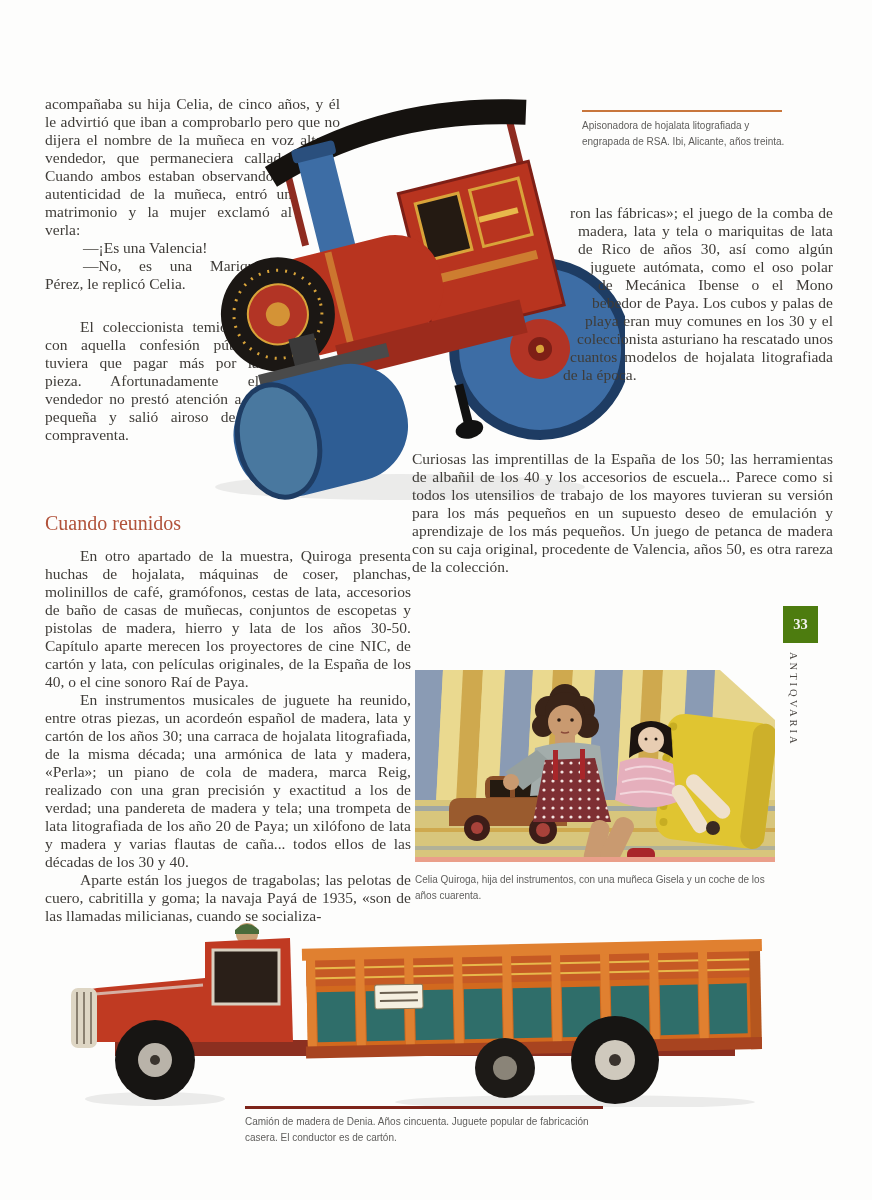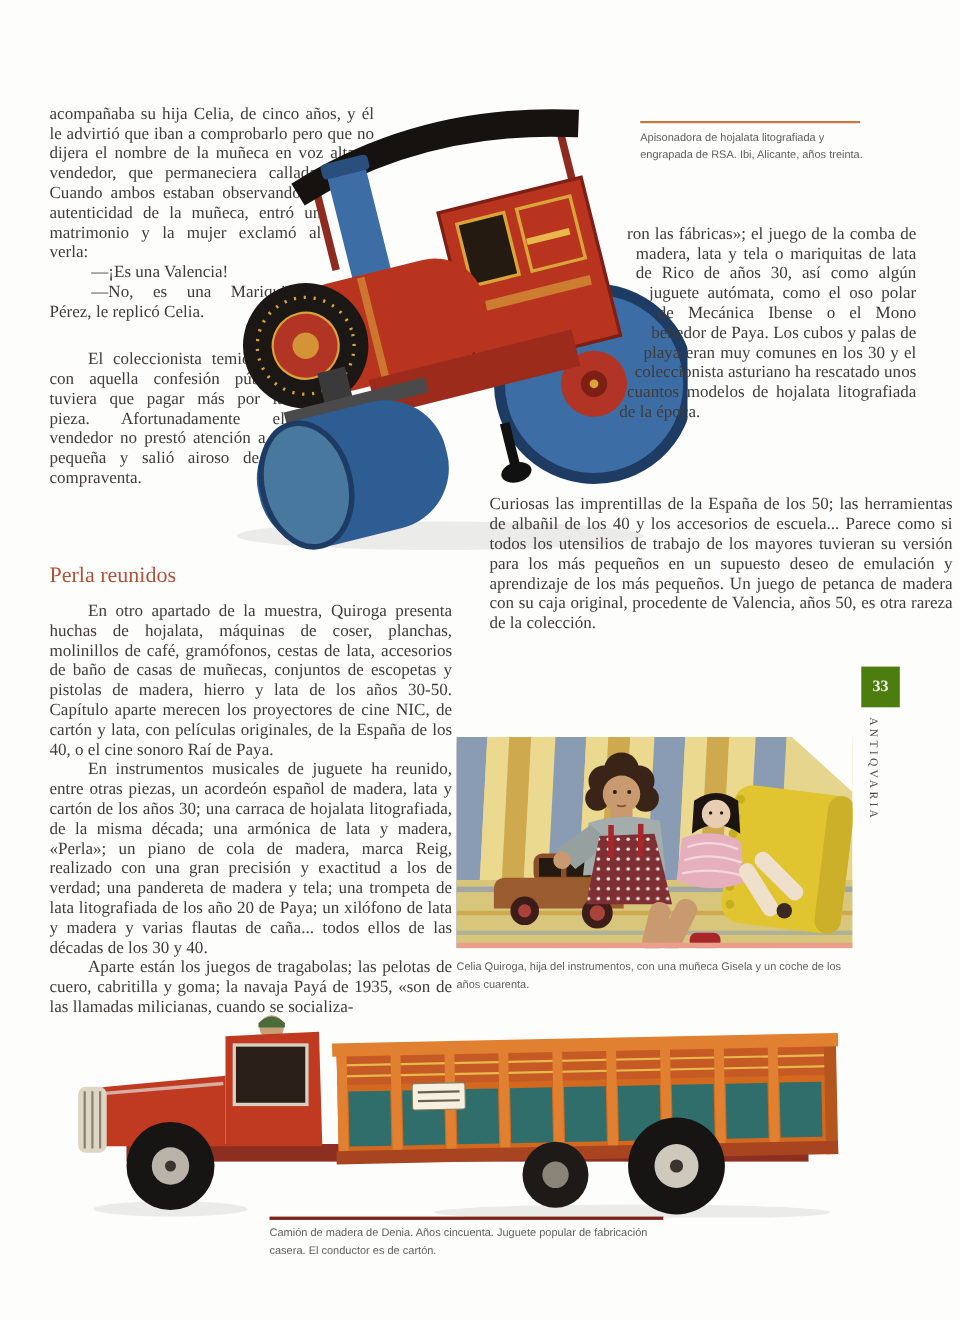--- a/index.html
+++ b/index.html
@@ -111,25 +111,25 @@
     <span class="sp-l" style="width:64px;" aria-hidden="true"></span>
     <span class="sp-l" style="width:56px;" aria-hidden="true"></span>
     <span class="sp-l" style="width:49px;" aria-hidden="true"></span>
     <span class="sp-l" style="width:42px;" aria-hidden="true"></span>
     <span class="sp-l" style="width:31px;" aria-hidden="true"></span>
     <span class="sp-l" style="width:20px;" aria-hidden="true"></span>
     <span class="sp-l" style="width:7px;" aria-hidden="true"></span>
     <p>ron las fábricas»; el juego de la comba de madera, lata y tela o mariquitas de lata de Rico de años 30, así como algún juguete autómata, como el oso polar de Mecánica Ibense o el Mono bebedor de Paya. Los cubos y palas de playa eran muy comunes en los 30 y el coleccionista asturiano ha rescatado unos cuantos modelos de hojalata litografiada de la época.</p>
   </div>
 
-  <div class="abs body-text" style="left:412px;top:450px;width:421px;margin-left:33px;">
+  <div class="abs body-text" style="left:412px;top:450px;width:421px;">
     <p>Curiosas las imprentillas de la España de los 50; las herramientas de albañil de los 40 y los accesorios de escuela... Parece como si todos los utensilios de trabajo de los mayores tuvieran su versión para los más pequeños en un supuesto deseo de emulación y aprendizaje de los más pequeños. Un juego de petanca de madera con su caja original, procedente de Valencia, años 50, es otra rareza de la colección.</p>
   </div>
 
-  <h2 class="abs section-heading" style="left:45px;top:512px;">Perla reunidos</h2>
+  <h2 class="abs section-heading" style="left:45px;top:512px;">Cuando reunidos</h2>
 
   <div class="abs body-text" style="left:45px;top:547px;width:366px;">
     <p class="indent">En otro apartado de la muestra, Quiroga presenta huchas de hojalata, máquinas de coser, planchas, molinillos de café, gramófonos, cestas de lata, accesorios de baño de casas de muñecas, conjuntos de escopetas y pistolas de madera, hierro y lata de los años 30-50. Capítulo aparte merecen los proyectores de cine NIC, de cartón y lata, con películas originales, de la España de los 40, o el cine sonoro Raí de Paya.</p>
     <p class="indent">En instrumentos musicales de juguete ha reunido, entre otras piezas, un acordeón español de madera, lata y cartón de los años 30; una carraca de hojalata litografiada, de la misma década; una armónica de lata y madera, «Perla»; un piano de cola de madera, marca Reig, realizado con una gran precisión y exactitud a los de verdad; una pandereta de madera y tela; una trompeta de lata litografiada de los año 20 de Paya; un xilófono de lata y madera y varias flautas de caña... todos ellos de las décadas de los 30 y 40.</p>
     <p class="indent">Aparte están los juegos de tragabolas; las pelotas de cuero, cabritilla y goma; la navaja Payá de 1935, «son de las llamadas milicianas, cuando se socializa-</p>
   </div>
 
   <div id="pagenum-box" class="abs">
     <span>33</span>
   </div>

